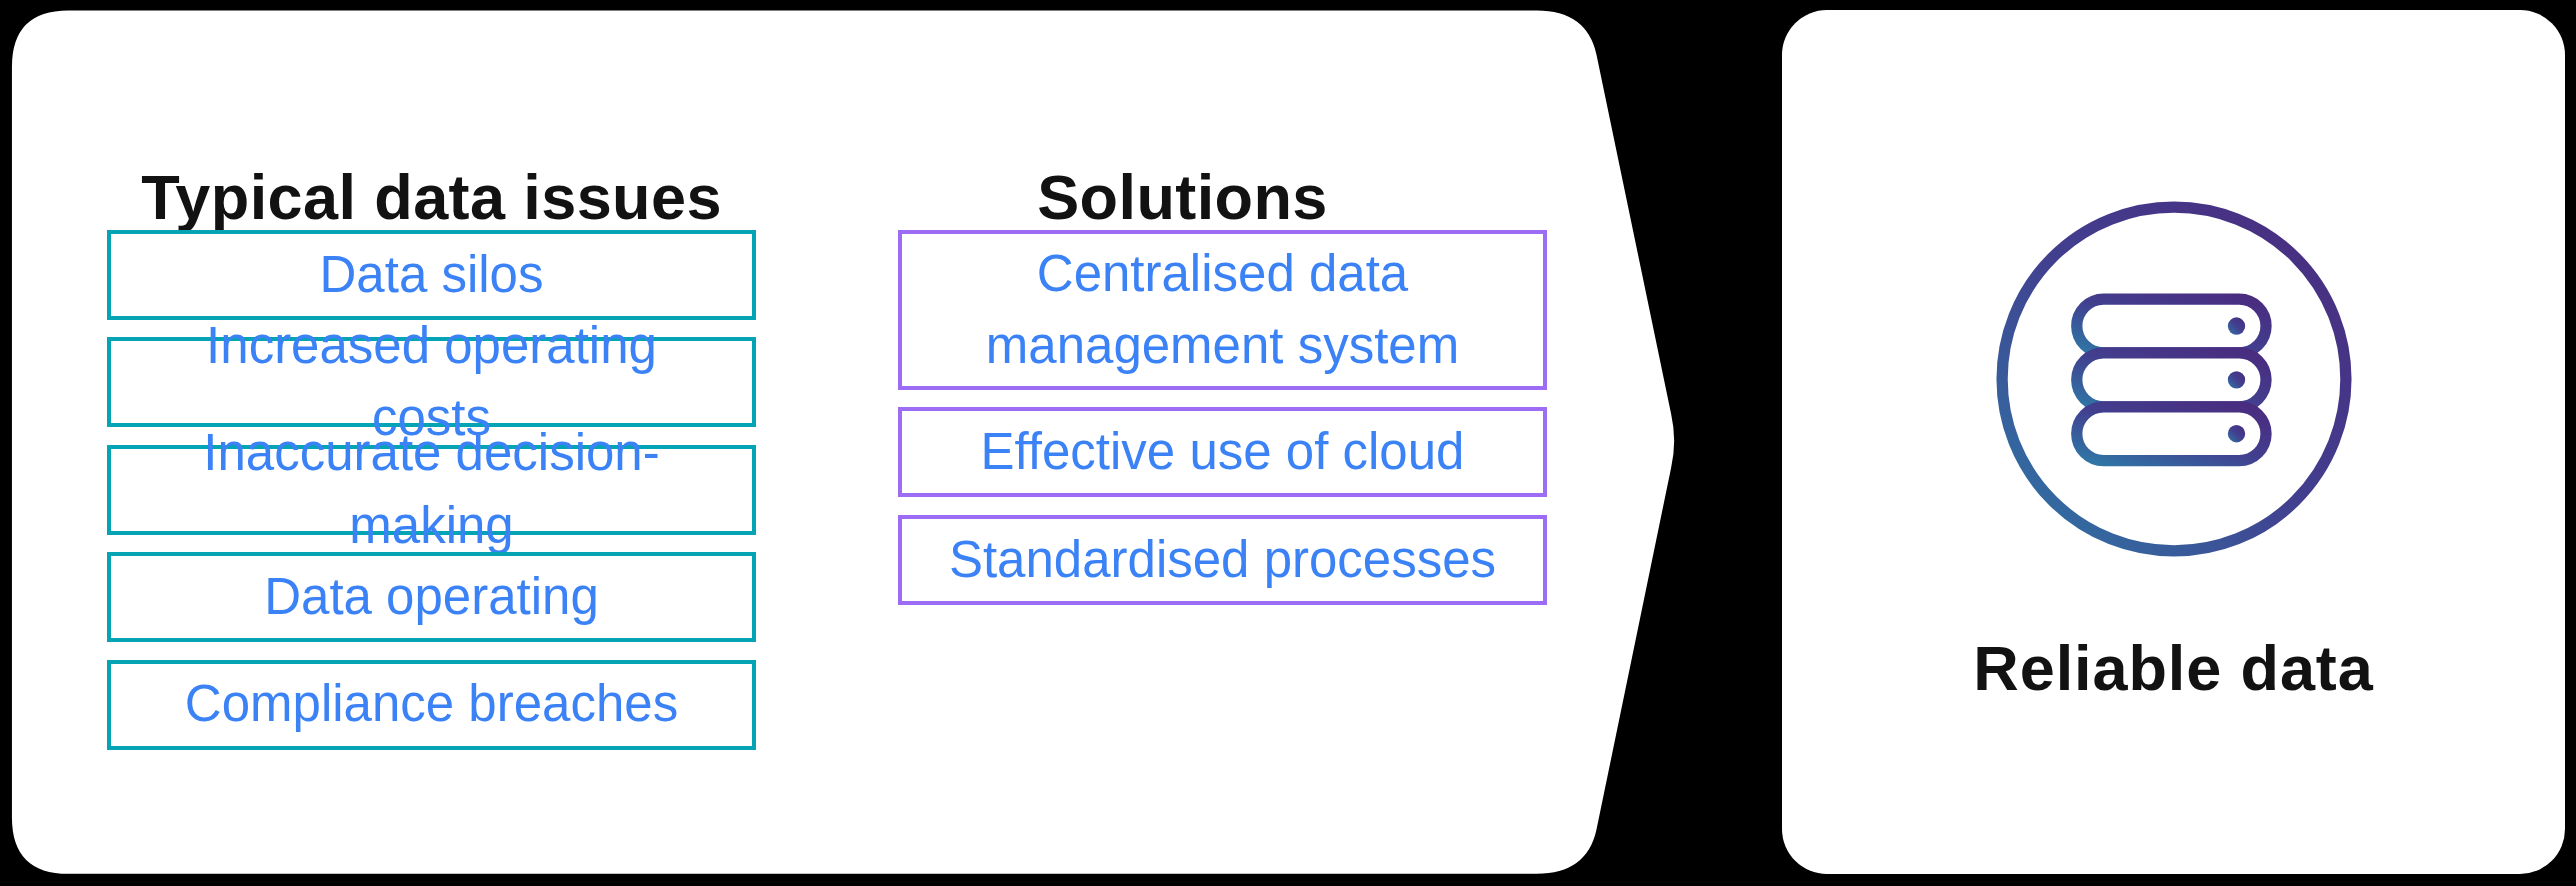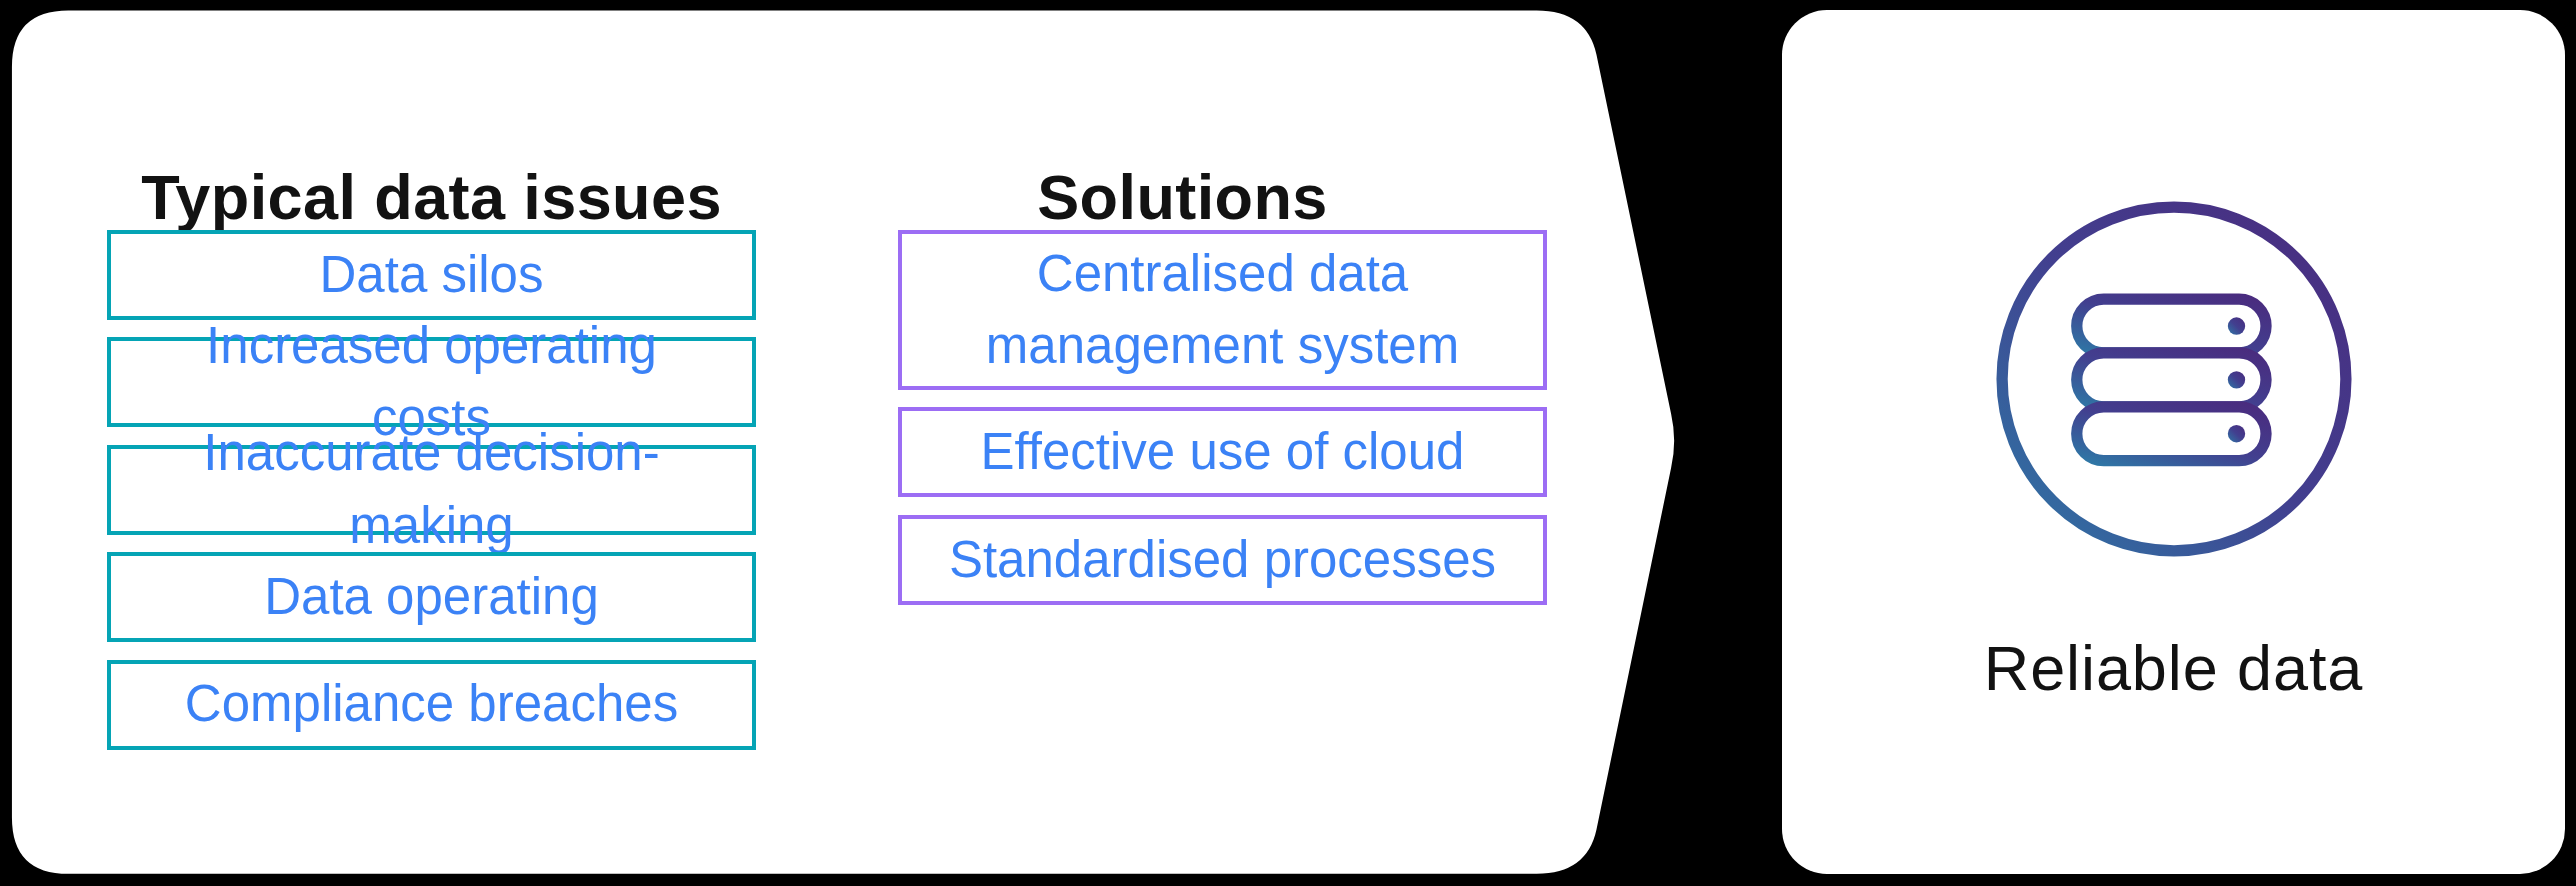--- a/index.html
+++ b/index.html
@@ -40,21 +40,21 @@
   .box .txt{display:inline-block;max-width:556px;}
   .result-card{
     position:absolute;left:1782px;top:10.4px;
     width:783px;height:864px;
     background:#ffffff;border-radius:45px;
   }
   .icon-wrap{position:absolute;left:201px;top:178px;width:382px;height:382px;}
   .result-label{
     position:absolute;left:0;top:622px;width:100%;
     text-align:center;
-    font-size:63px;font-weight:400;letter-spacing:0.9px;
+    font-size:63px;font-weight:700;letter-spacing:0.9px;
     color:#121212;
   }
 </style>
 </head>
 <body>
 
 <div class="stage">
 
   <svg class="panel-svg" viewBox="0 0 2967 1021" aria-hidden="true">
     <path d="M 78 12

